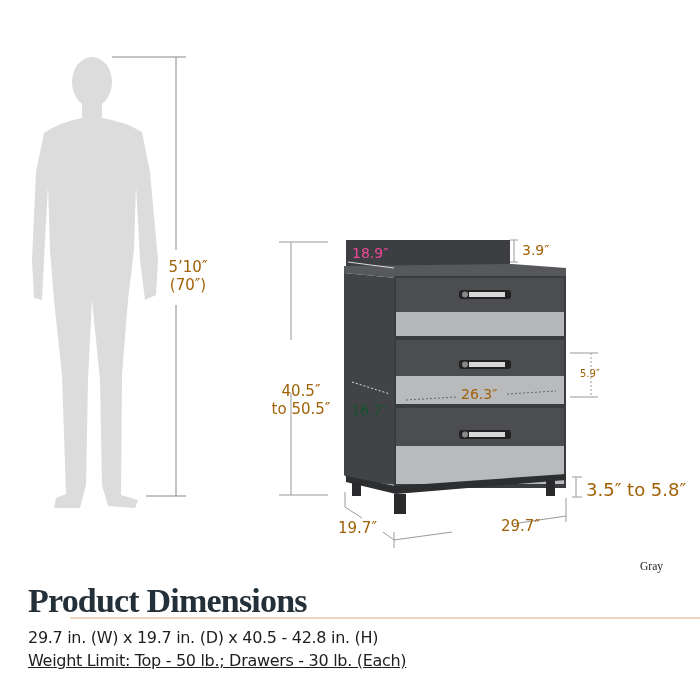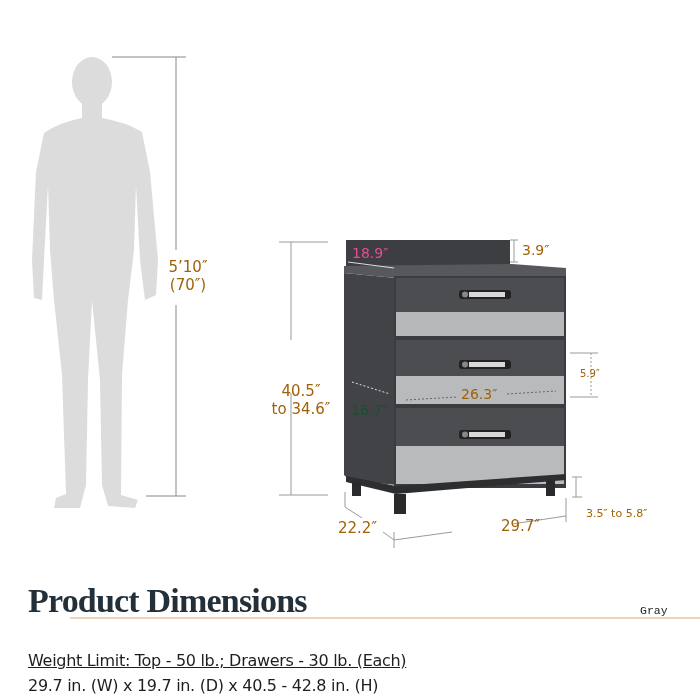--- a/index.html
+++ b/index.html
@@ -2,28 +2,28 @@
 <html><head>
 <meta charset="utf-8">
 <style>
   html, body { margin: 0; padding: 0; background: #ffffff; }
   body { width: 700px; height: 700px; position: relative; overflow: hidden;
          font-family: "Liberation Sans", sans-serif; color: #222; }
   .dimtxt { position: absolute; font-family: "DejaVu Sans", sans-serif; font-size: 15px;
             color: #a16207; white-space: nowrap; line-height: 1.2; }
   .dimtxt.center { text-align: center; }
   #figure { position: absolute; left: 0; top: 0; width: 700px; height: 560px; }
-  .color-label { position: absolute; left: 640px; top: 560px; font-family: Liberation Mono, monospace;
-                 font-size: 11.5px; color: #222; margin-top: 44px; }
+  .color-label { position: absolute; left: 640px; top: 560px; font-family: Liberation Serif, serif;
+                 font-size: 11.5px; color: #222; }
   .heading { position: absolute; left: 28px; top: 582px; font-family: "Liberation Serif", serif;
              font-size: 34px; font-weight: bold; color: #23303a; letter-spacing: -0.8px; margin: 0; }
   .divider { position: absolute; left: 70px; top: 617px; width: 630px; height: 1.5px; background: #ecd4bd; }
   .spec { position: absolute; left: 28px; font-family: "DejaVu Sans", sans-serif; font-size: 16px;
           color: #1e1e1e; letter-spacing: -0.3px; white-space: nowrap; }
-  .spec.l1 { top: 628px; margin-top: 48px; }
+  .spec.l1 { top: 628px; }
   .spec.l2 { top: 651px; text-decoration: underline; }
 </style>
 </head>
 <body>
 
 <svg id="figure" viewBox="0 0 700 560" xmlns="http://www.w3.org/2000/svg">
 
   <g fill="#dcdcdc">
     <ellipse cx="92" cy="82" rx="20" ry="25"></ellipse>
     <rect x="82" y="100" width="20" height="20"></rect>
@@ -120,30 +120,30 @@
   </g>
 </svg>
 
 <div class="dimtxt center" style="left:160px; top:258px; width:56px;">
   <div>5’10″</div>
   <div>(70″)</div>
 </div>
 
 <div class="dimtxt center" style="left:256px; top:346px; width:90px;margin-top:36px;">
   <div>40.5″</div>
-  <div>to 34.6″</div>
+  <div>to 50.5″</div>
 </div>
 
 <div class="dimtxt" style="left:352px; top:245px; color:#ec4899; font-size:14px;">18.9″</div>
 <div class="dimtxt" style="left:522px; top:242px; font-size:14px;">3.9″</div>
 <div class="dimtxt" style="left:580px; top:368px; font-size:10px;">5.9″</div>
 <div class="dimtxt" style="left:461px; top:386px; font-size:14px;text-align:right;">26.3″</div>
 <div class="dimtxt" style="left:351px; top:402px; color:#14532d; font-size:14px;">16.7″</div>
-<div class="dimtxt" style="left:586px; top:507px; font-size:11px;">3.5″ to 5.8″</div>
-<div class="dimtxt" style="left:338px; top:519px; font-size:15px;">22.2″</div>
+<div class="dimtxt" style="left:586px; top:479px; font-size:18px;">3.5″ to 5.8″</div>
+<div class="dimtxt" style="left:338px; top:519px; font-size:15px;">19.7″</div>
 <div class="dimtxt" style="left:457px; top:517px; font-size:15px;margin-left:44px;">29.7″</div>
 
 <div class="color-label">Gray</div>
 
 <h2 class="heading">Product Dimensions</h2>
 <div class="divider"></div>
 <div class="spec l1">29.7 in. (W) x 19.7 in. (D) x 40.5 - 42.8 in. (H)</div>
 <div class="spec l2">Weight Limit: Top - 50 lb.; Drawers - 30 lb. (Each)</div>
 
 </body></html>

